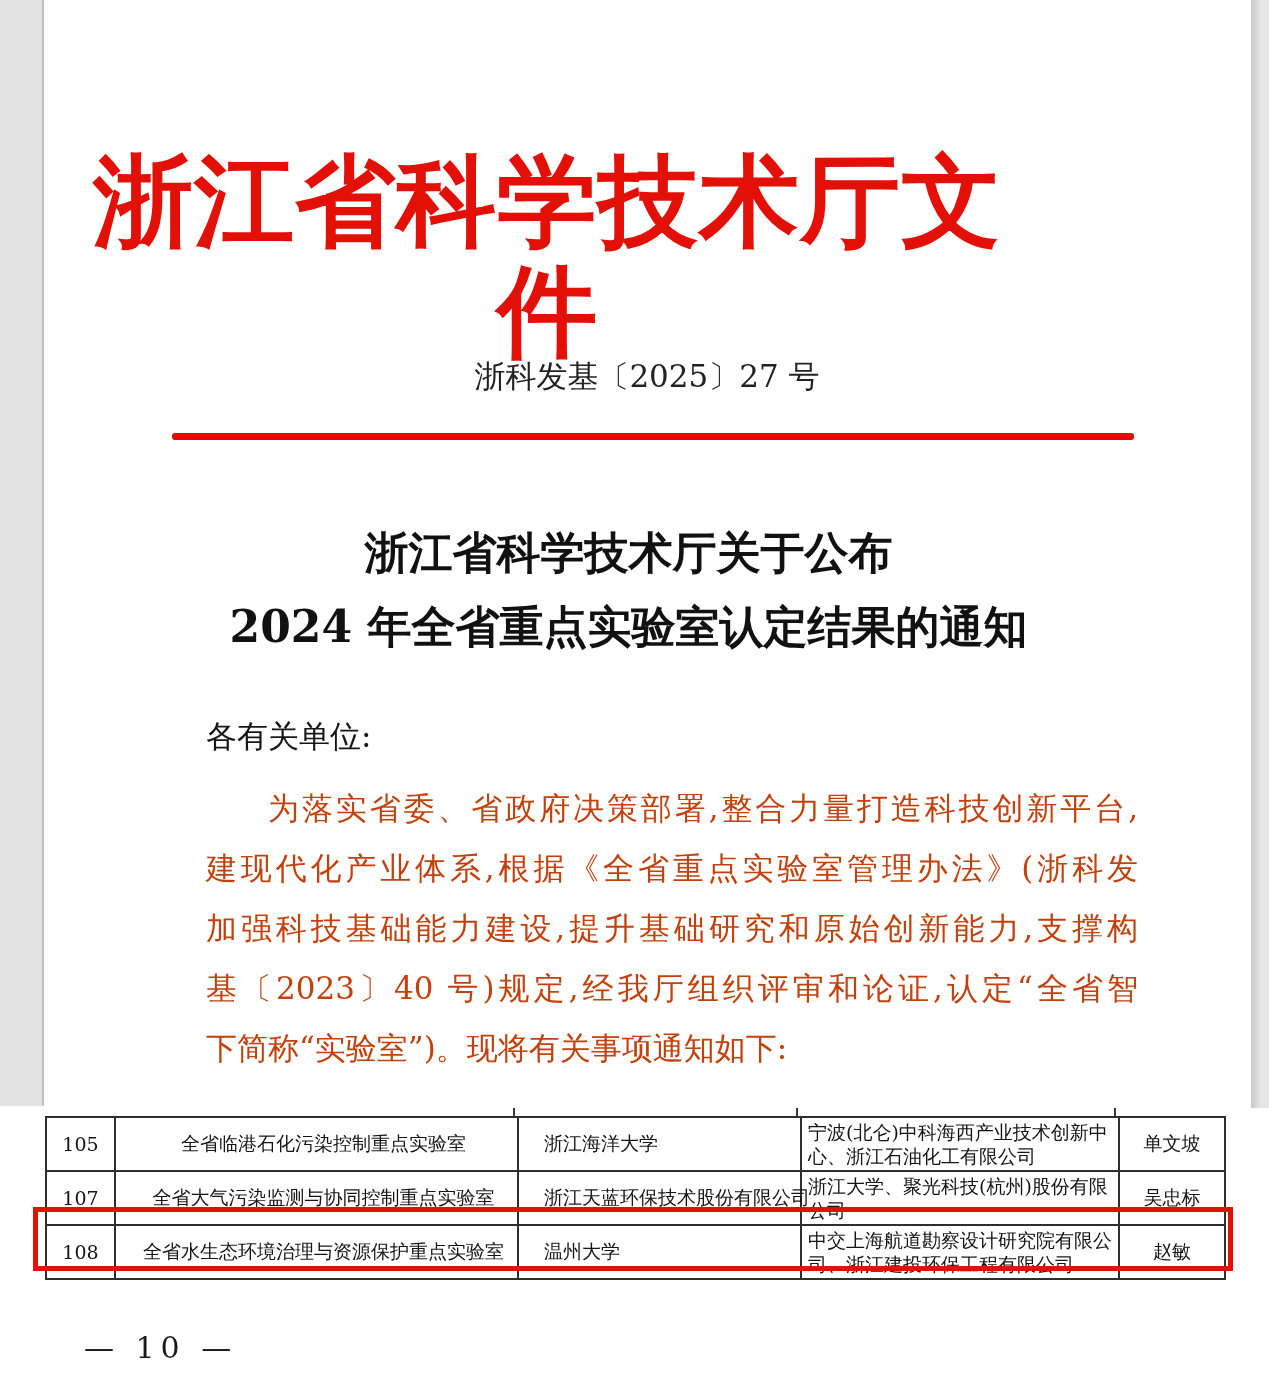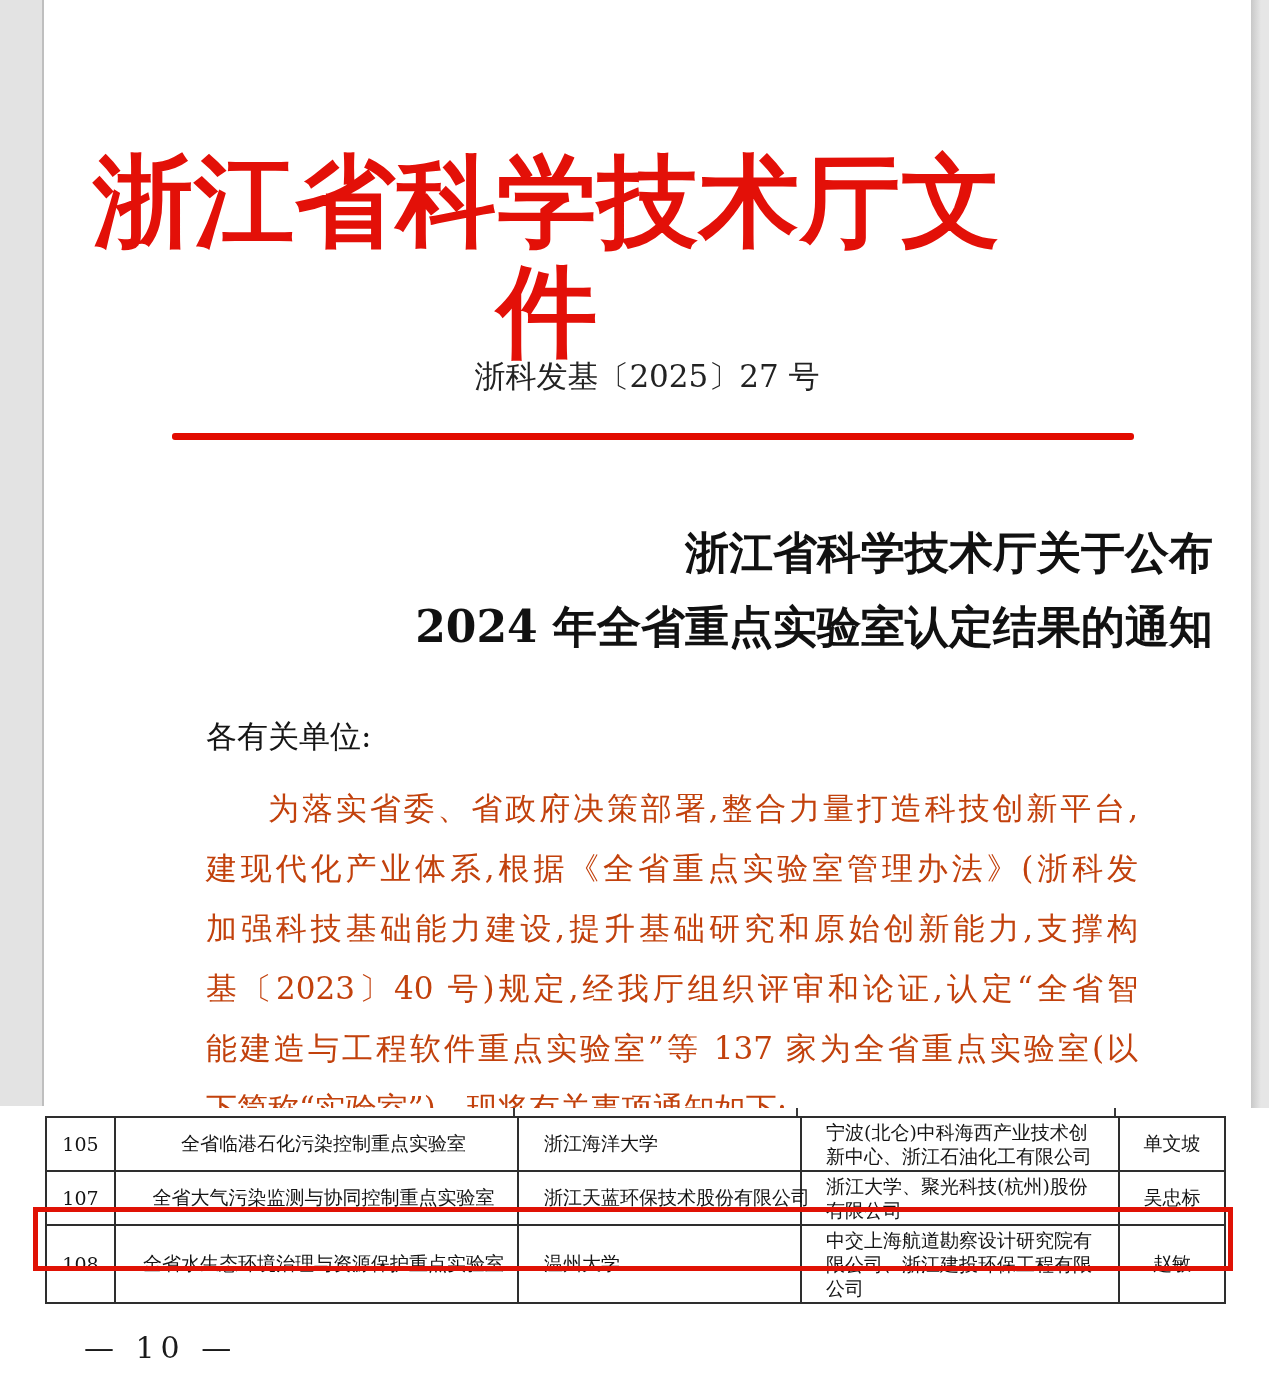--- a/index.html
+++ b/index.html
@@ -28,21 +28,21 @@
   .doc-number {
     position: absolute; left: 44px; top: 356px; width: 1206px;
     text-align: center; font-size: 31px; color: #222;
   }
   .red-rule {
     position: absolute; left: 172px; top: 433px; width: 962px; height: 7px;
     border-radius: 3px;
   }
   .notice-title {
     position: absolute; left: 44px; width: 1169px;
-    text-align: right; font-size: 44px; font-weight: bold; color: #111;
+    text-align: center; font-size: 44px; font-weight: bold; color: #111;
   }
   .notice-title.l1 { top: 524px; }
   .notice-title.l2 { top: 598px; }
 
   .salutation {
     position: absolute; left: 206px; top: 716px;
     font-size: 31px; color: #161616;
   }
   .body-par { position: absolute; left: 206px; top: 778px; width: 932px; }
   .body-line {
@@ -65,21 +65,21 @@
     background: #fff;
   }
   table.results td {
     border: 2px solid #2e2e2e;
     font-size: 19px; color: #141414; vertical-align: middle;
     font-family: "DejaVu Serif", "Liberation Serif", serif;
   }
   td.c-no      { width: 69px;  text-align: center; font-size: 20px; }
   td.c-lab     { width: 403px; text-align: center; padding-left: 14px; font-size: 20px; }
   td.c-inst    { width: 283px; text-align: left; padding-left: 25px; white-space: nowrap; }
-  td.c-partner { width: 318px; text-align: left; padding: 2px 24px; font-size: 18px; line-height: 24px; margin-top: 16px; }
+  td.c-partner { width: 318px; text-align: left; padding: 2px 6px; font-size: 18px; line-height: 24px; margin-top: 16px; }
   td.c-person  { width: 106px; text-align: center; }
   tr.r-short { height: 48px; }
   tr.r-tall  { height: 52px; }
 
   .highlight-box {
     position: absolute; left: 33px; top: 99px;
     width: 1200px; height: 64px;
     border: 5px solid #e01205; background: transparent;
   }
 
@@ -103,21 +103,20 @@
 <div class="notice-title l1">浙江省科学技术厅关于公布</div>
 <div class="notice-title l2">2024 年全省重点实验室认定结果的通知</div>
 
 <div class="salutation">各有关单位:</div>
 
 <div class="body-par">
   <div class="body-line first">为落实省委、省政府决策部署,整合力量打造科技创新平台,</div>
   <div class="body-line">建现代化产业体系,根据《全省重点实验室管理办法》(浙科发</div>
   <div class="body-line">加强科技基础能力建设,提升基础研究和原始创新能力,支撑构</div>
   <div class="body-line">基〔2023〕40 号)规定,经我厅组织评审和论证,认定“全省智</div>
-  <div class="body-line">能建造与工程软件重点实验室”等 137 家为全省重点实验室(以</div>
   <div class="body-line last">下简称“实验室”)。现将有关事项通知如下:</div>
 </div>
 
 <div class="table-section">
 
   <div class="col-stub" style="left:513px;"></div>
   <div class="col-stub" style="left:796px;"></div>
   <div class="col-stub" style="left:1114px;"></div>
 
   <table class="results">

